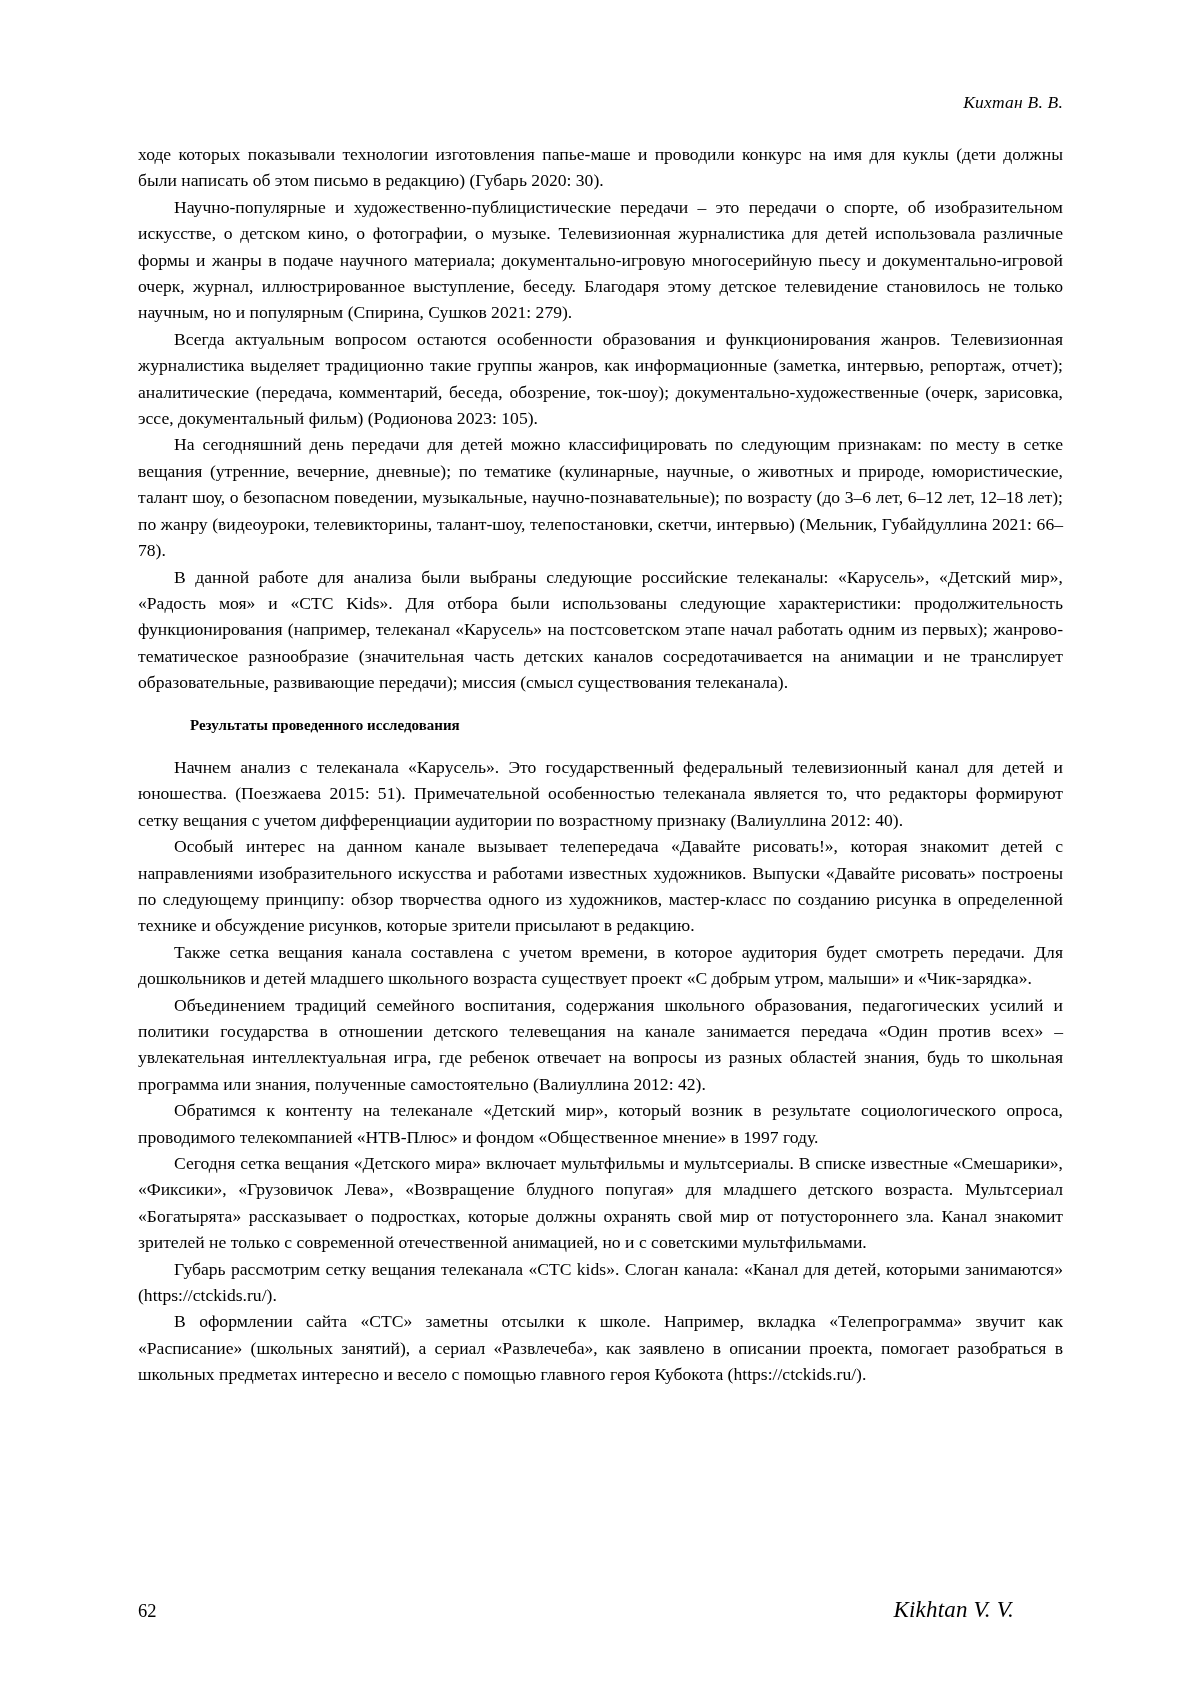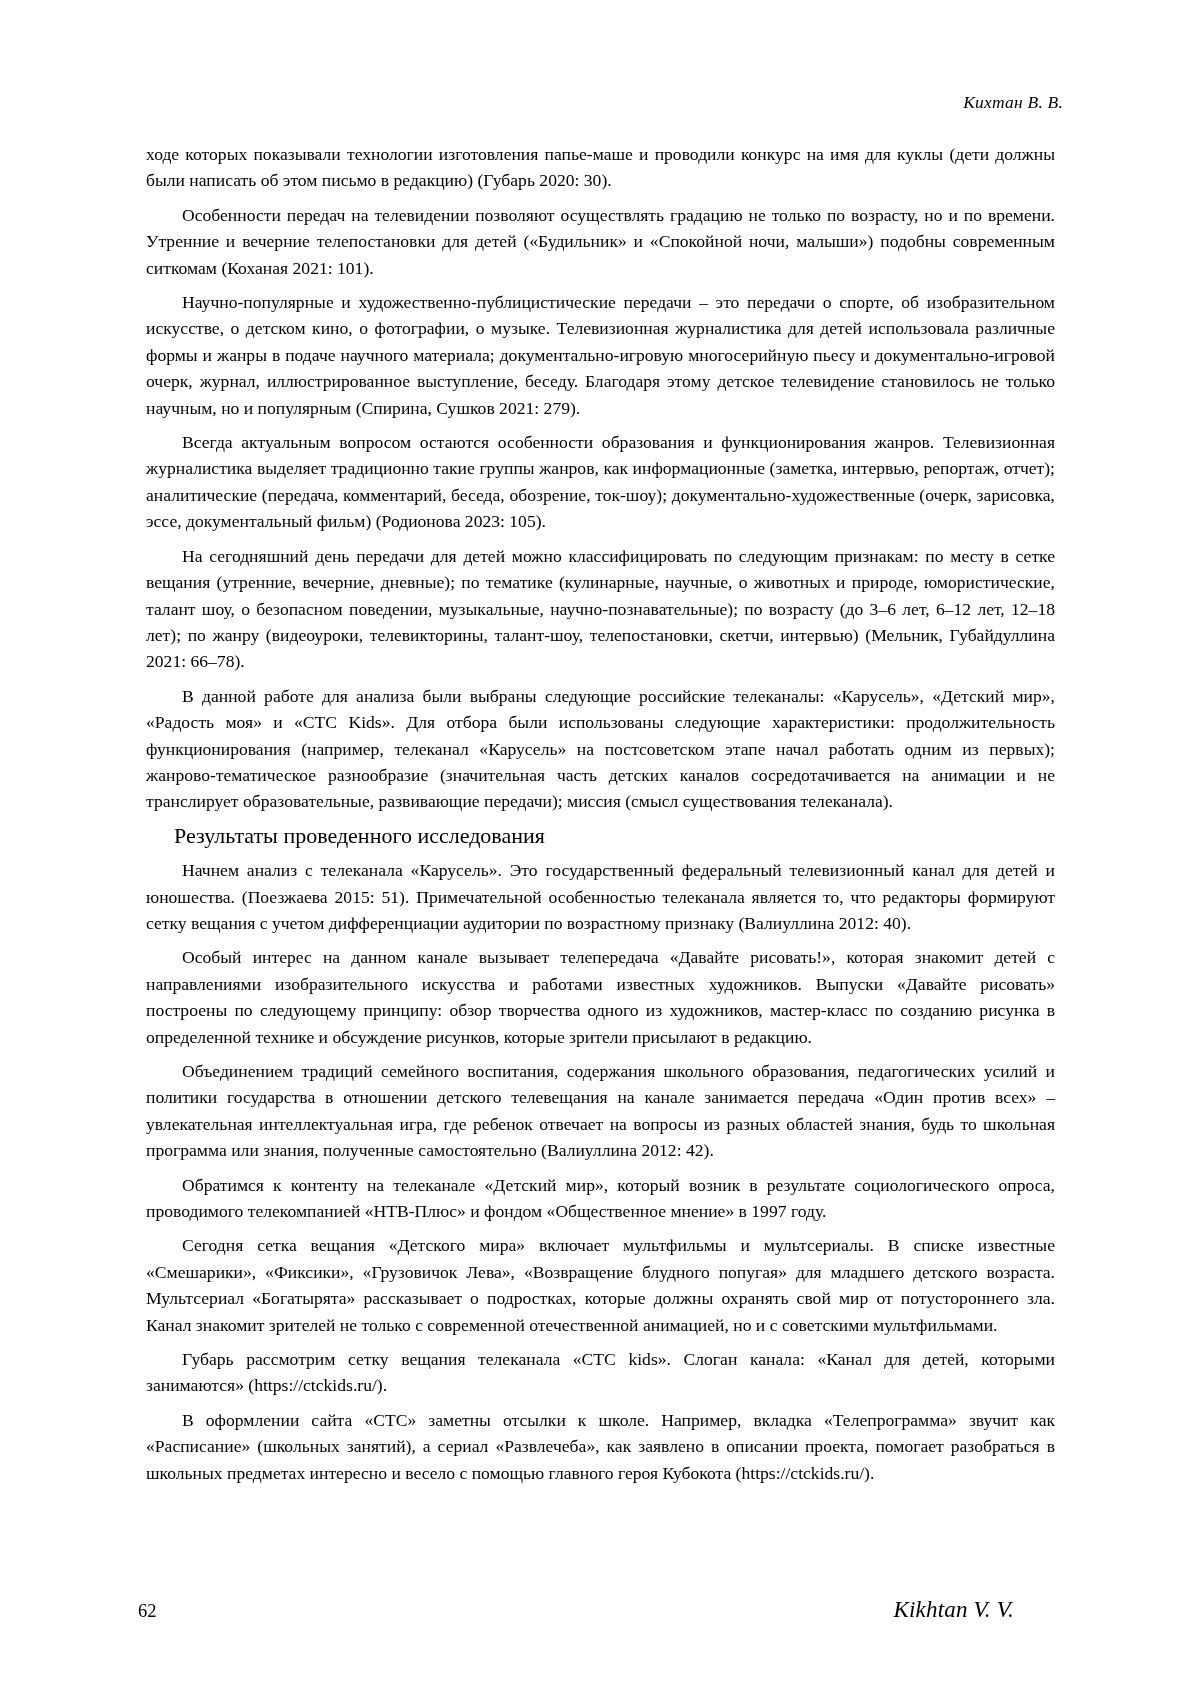--- a/index.html
+++ b/index.html
@@ -23,36 +23,36 @@
     width: 925px;
   }
   .running-head {
     text-align: right;
     font-style: italic;
     font-size: 17.5px;
     letter-spacing: 0.2px;
     margin: 0 0 28px 0;
   }
   p.body-par {
-    margin: 8px;
+    margin: 0;
     font-size: 17.6px;
     line-height: 26.4px;
     text-align: justify;
     text-indent: 36px;
     hyphens: manual;
   }
   p.no-indent {
     text-indent: 0;
   }
   p.subhead {
-    margin: 0;
-    font-size: 22px;
+    margin: 16px;
+    font-size: 15px;
     line-height: 26.4px;
     text-indent: 36px;
-    font-weight: normal;
+    font-weight: bold;
     text-align: left;
   }
   .footer {
     position: absolute;
     left: 138px;
     right: 138px;
     bottom: 74px;
     display: flex;
     align-items: baseline;
     justify-content: space-between;
@@ -71,30 +71,30 @@
 </head>
 <body>
 
 <div class="page">
 
   <div class="content">
 
     <div class="running-head">Кихтан В. В.</div>
 
     <p class="body-par no-indent">ходе которых показывали технологии изготовления папье-маше и проводили конкурс на имя для куклы (дети должны были написать об этом письмо в редакцию) (Губарь 2020: 30).</p>
-    <p class="body-par">Особенности передач на телевидении позволяют осуществлять градацию не только по возрасту, но и по времени. Утренние и вечерние телепостановки для детей («Будильник» и «Спокойной ночи, малыши») подобны современным ситкомам (Коханая 2021: 101).</p>
     <p class="body-par">Научно-популярные и художественно-публицистические передачи – это передачи о спорте, об изобразительном искусстве, о детском кино, о фотографии, о музыке. Телевизионная журналистика для детей использовала различные формы и жанры в подаче научного материала; документально-игровую многосерийную пьесу и документально-игровой очерк, журнал, иллюстрированное выступление, беседу. Благодаря этому детское телевидение становилось не только научным, но и популярным (Спирина, Сушков 2021: 279).</p>
     <p class="body-par">Всегда актуальным вопросом остаются особенности образования и функционирования жанров. Телевизионная журналистика выделяет традиционно такие группы жанров, как информационные (заметка, интервью, репортаж, отчет); аналитические (передача, комментарий, беседа, обозрение, ток-шоу); документально-художественные (очерк, зарисовка, эссе, документальный фильм) (Родионова 2023: 105).</p>
     <p class="body-par">На сегодняшний день передачи для детей можно классифицировать по следующим признакам: по месту в сетке вещания (утренние, вечерние, дневные); по тематике (кулинарные, научные, о животных и природе, юмористические, талант шоу, о безопасном поведении, музыкальные, научно-познавательные); по возрасту (до 3–6 лет, 6–12 лет, 12–18 лет); по жанру (видеоуроки, телевикторины, талант-шоу, телепостановки, скетчи, интервью) (Мельник, Губайдуллина 2021: 66–78).</p>
     <p class="body-par">В данной работе для анализа были выбраны следующие российские телеканалы: «Карусель», «Детский мир», «Радость моя» и «СТС Kids». Для отбора были использованы следующие характеристики: продолжительность функционирования (например, телеканал «Карусель» на постсоветском этапе начал работать одним из первых); жанрово-тематическое разнообразие (значительная часть детских каналов сосредотачивается на анимации и не транслирует образовательные, развивающие передачи); миссия (смысл существования телеканала).</p>
 
     <p class="subhead">Результаты проведенного исследования</p>
 
     <p class="body-par">Начнем анализ с телеканала «Карусель». Это государственный федеральный телевизионный канал для детей и юношества. (Поезжаева 2015: 51). Примечательной особенностью телеканала является то, что редакторы формируют сетку вещания с учетом дифференциации аудитории по возрастному признаку (Валиуллина 2012: 40).</p>
     <p class="body-par">Особый интерес на данном канале вызывает телепередача «Давайте рисовать!», которая знакомит детей с направлениями изобразительного искусства и работами известных художников. Выпуски «Давайте рисовать» построены по следующему принципу: обзор творчества одного из художников, мастер-класс по созданию рисунка в определенной технике и обсуждение рисунков, которые зрители присылают в редакцию.</p>
+    <p class="body-par">Также сетка вещания канала составлена с учетом времени, в которое аудитория будет смотреть передачи. Для дошкольников и детей младшего школьного возраста существует проект «С добрым утром, малыши» и «Чик-зарядка».</p>
     <p class="body-par">Объединением традиций семейного воспитания, содержания школьного образования, педагогических усилий и политики государства в отношении детского телевещания на канале занимается передача «Один против всех» – увлекательная интеллектуальная игра, где ребенок отвечает на вопросы из разных областей знания, будь то школьная программа или знания, полученные самостоятельно (Валиуллина 2012: 42).</p>
     <p class="body-par">Обратимся к контенту на телеканале «Детский мир», который возник в результате социологического опроса, проводимого телекомпанией «НТВ-Плюс» и фондом «Общественное мнение» в 1997 году.</p>
     <p class="body-par">Сегодня сетка вещания «Детского мира» включает мультфильмы и мультсериалы. В списке известные «Смешарики», «Фиксики», «Грузовичок Лева», «Возвращение блудного попугая» для младшего детского возраста.  Мультсериал «Богатырята» рассказывает о подростках, которые должны охранять свой мир от потустороннего зла. Канал знакомит зрителей не только с современной отечественной анимацией, но и с советскими мультфильмами.</p>
     <p class="body-par">Губарь рассмотрим сетку вещания телеканала «СТС kids». Слоган канала: «Канал для детей, которыми занимаются» (https://ctckids.ru/).</p>
     <p class="body-par">В оформлении сайта «СТС» заметны отсылки к школе. Например, вкладка «Телепрограмма» звучит как «Расписание» (школьных занятий), а сериал «Развлечеба», как заявлено в описании проекта, помогает разобраться в школьных предметах интересно и весело с помощью главного героя Кубокота (https://ctckids.ru/).</p>
 
   </div>
 
   <div class="footer">
     <span class="page-number">62</span>

